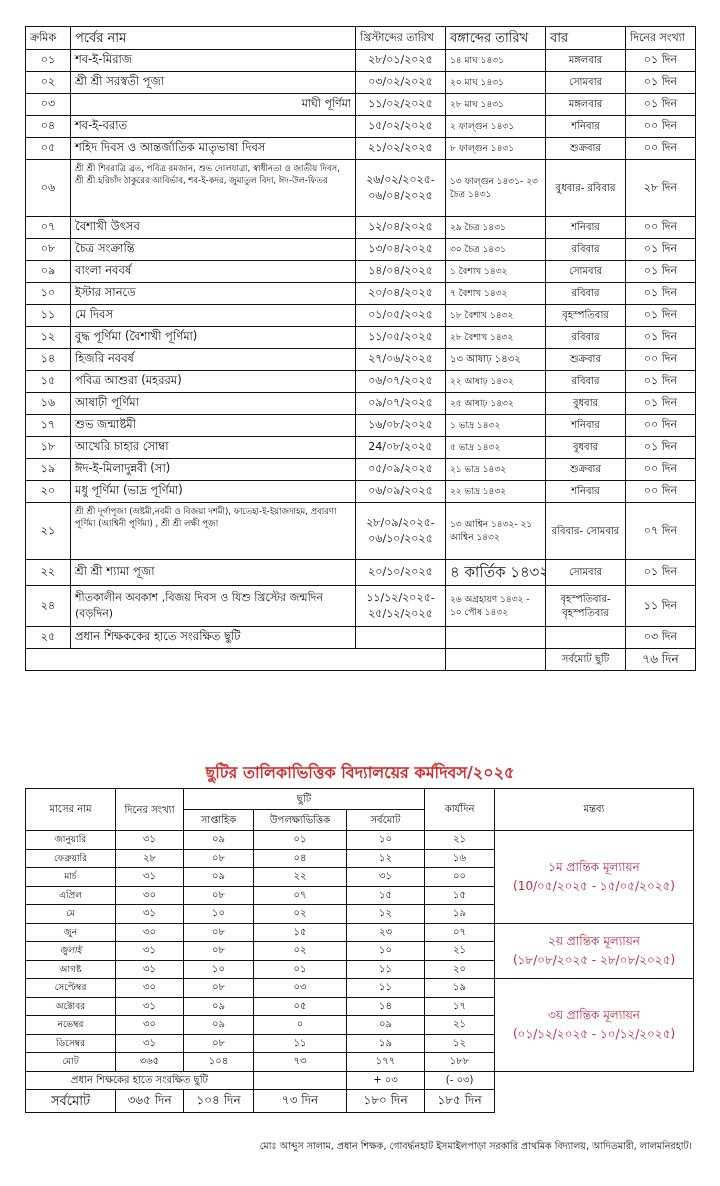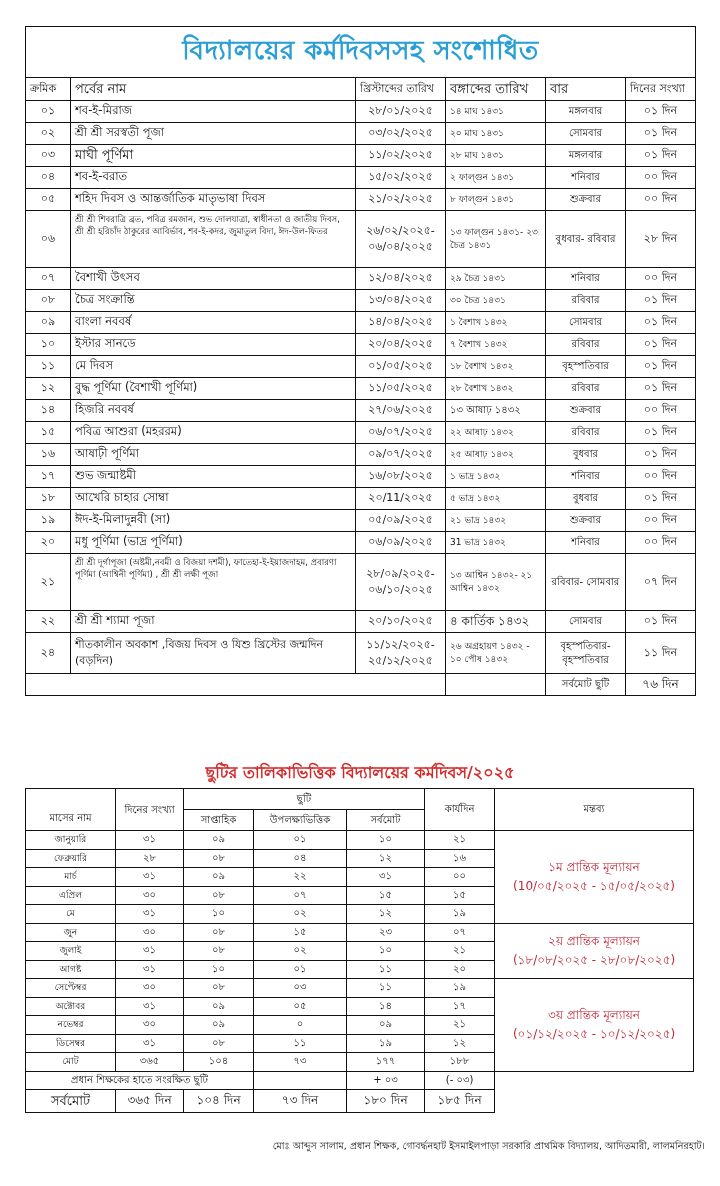--- a/index.html
+++ b/index.html
@@ -33,40 +33,35 @@
 
   
   #bottom { position:absolute; left:25px; top:788px; width:668px; }
   #bottom th { font-weight:normal; font-size:10px; text-align:center; height:20px; }
   #bottom td { font-size:10px; text-align:center; height:17.5px; }
   #bottom td.remark { color:#c0283a; font-size:12px; white-space:normal; line-height:1.6; vertical-align:middle; }
   #bottom tr.sum td { font-size:12px; height:22px; }
   #bottom tr.sum td.label { font-size:13px; }
 
   #footer { position:absolute; left:0; width:720px; top:1139px; text-align:right;
-            font-size:9.5px; padding-right:15px; box-sizing:border-box; }
+            font-size:9.5px; padding-right:28px; box-sizing:border-box; }
 </style>
 </head>
 <body>
 
 <table id="top">
   <colgroup>
     <col style="width:45px">
       <col style="width:285px">
       <col style="width:90px">
     <col style="width:100px">
       <col style="width:80px">
       <col style="width:70px">
   </colgroup>
   <tbody>
-      <tr>
-    <td colspan="6" class="title-cell">
-      <span class="main-title">বিদ্যালয়ের কর্মদিবসসহ সংশোধিত</span>
-    </td>
-  </tr>
   <tr>
     <th>ক্রমিক</th>
     <th class="big">পর্বের নাম</th>
     <th>খ্রিস্টাব্দের তারিখ</th>
     <th class="big">বঙ্গাব্দের তারিখ</th>
     <th class="big">বার</th>
     <th>দিনের সংখ্যা</th>
   </tr>
   </tbody>
     <tbody id="hol-body">
@@ -81,21 +76,21 @@
       <tr>
         <td class="serial">০২</td>
         <td class="name">শ্রী শ্রী সরস্বতী পূজা</td>
         <td class="c">০৩/০২/২০২৫</td>
         <td class="small" style="font-size: 9px;">২০ মাঘ ১৪৩১</td>
         <td class="c" style="font-size: 10px;">সোমবার</td>
         <td class="c">০১ দিন</td>
       </tr>
       <tr>
         <td class="serial">০৩</td>
-        <td class="name" style="font-size: 13px;">মাঘী পূর্ণিমা</td>
+        <td class="name" style="font-size: 11px; text-align: right;">মাঘী পূর্ণিমা</td>
         <td class="c">১১/০২/২০২৫</td>
         <td class="small" style="font-size: 9px;">২৮ মাঘ ১৪৩১</td>
         <td class="c" style="font-size: 10px;">মঙ্গলবার</td>
         <td class="c">০১ দিন</td>
       </tr>
       <tr>
         <td class="serial">০৪</td>
         <td class="name">শব-ই-বরাত</td>
         <td class="c">১৫/০২/২০২৫</td>
         <td class="small" style="font-size: 9px;">২ ফাল্গুন ১৪৩১</td>
@@ -194,64 +189,72 @@
         <td class="serial">১৭</td>
         <td class="name">শুভ জন্মাষ্টমী</td>
         <td class="c">১৬/০৮/২০২৫</td>
         <td class="small" style="font-size: 9px;">১ ভাদ্র ১৪৩২</td>
         <td class="c" style="font-size: 10px;">শনিবার</td>
         <td class="c">০০ দিন</td>
       </tr>
       <tr>
         <td class="serial">১৮</td>
         <td class="name">আখেরি চাহার সোম্বা</td>
-        <td class="c">২০/11/২০২৫</td>
+        <td class="c">24/০৮/২০২৫</td>
         <td class="small" style="font-size: 9px;">৫ ভাদ্র ১৪৩২</td>
         <td class="c" style="font-size: 10px;">বুধবার</td>
         <td class="c">০১ দিন</td>
       </tr>
       <tr>
         <td class="serial">১৯</td>
         <td class="name">ঈদ-ই-মিলাদুন্নবী (সা)</td>
         <td class="c">০৫/০৯/২০২৫</td>
         <td class="small" style="font-size: 9px;">২১ ভাদ্র ১৪৩২</td>
         <td class="c" style="font-size: 10px;">শুক্রবার</td>
         <td class="c">০০ দিন</td>
       </tr>
       <tr>
         <td class="serial">২০</td>
         <td class="name">মধু পূর্ণিমা (ভাদ্র পূর্ণিমা)</td>
         <td class="c">০৬/০৯/২০২৫</td>
-        <td class="small" style="font-size: 9px;">31 ভাদ্র ১৪৩২</td>
+        <td class="small" style="font-size: 9px;">২২ ভাদ্র ১৪৩২</td>
         <td class="c" style="font-size: 10px;">শনিবার</td>
         <td class="c">০০ দিন</td>
       </tr>
       <tr class="tall">
         <td class="serial">২১</td>
         <td class="wrap">শ্রী শ্রী দূর্গাপূজা (অষ্টমী,নবমী ও বিজয়া দশমী), ফাতেহা-ই-ইয়াজদাহম, প্রবারণা পূর্ণিমা (আশ্বিনী পূর্ণিমা) , শ্রী শ্রী লক্ষী পূজা</td>
         <td class="c wrap2">২৮/০৯/২০২৫- ০৬/১০/২০২৫</td>
         <td class="wrap3">১৩ আশ্বিন ১৪৩২- ২১ আশ্বিন ১৪৩২</td>
         <td class="c wrap3" style="font-size: 10px;">রবিবার- সোমবার</td>
         <td class="c">০৭ দিন</td>
       </tr>
       <tr>
         <td class="serial">২২</td>
         <td class="name">শ্রী শ্রী শ্যামা পূজা</td>
         <td class="c">২০/১০/২০২৫</td>
-        <td class="small" style="font-size: 12px;">৪ কার্তিক ১৪৩২</td>
+        <td class="small" style="font-size: 15px;">৪ কার্তিক ১৪৩২</td>
         <td class="c" style="font-size: 10px;">সোমবার</td>
         <td class="c">০১ দিন</td>
       </tr>
       <tr class="mid">
         <td class="serial">২৪</td>
         <td class="wrap2 name">শীতকালীন অবকাশ ,বিজয় দিবস ও যিশু খ্রিস্টের জন্মদিন (বড়দিন)</td>
         <td class="c wrap2">১১/১২/২০২৫- ২৫/১২/২০২৫</td>
         <td class="wrap3">২৬ অগ্রহায়ণ ১৪৩২ - ১০ পৌষ ১৪৩২</td>
         <td class="c wrap3" style="font-size: 10px;">বৃহস্পতিবার- বৃহস্পতিবার</td>
         <td class="c">১১ দিন</td>
+      </tr>
+      <tr>
+        <td class="serial">২৫</td>
+        <td class="name">প্রধান শিক্ষককের হাতে সংরক্ষিত ছুটি</td>
+        <td class="c"></td>
+        <td class="small" style="font-size: 9px;"></td>
+        <td class="c" style="font-size: 10px;"></td>
+        <td class="c">০৩ দিন</td>
       </tr>
     </tbody>
   <tbody>
       <tr>
     <td colspan="3"></td>
     <td></td>
     <td class="c" style="font-size:10px">সর্বমোট ছুটি</td>
     <td class="c" style="font-size:12px">৭৬ দিন</td>
   </tr>
 </tbody>
@@ -264,21 +267,21 @@
     <col style="width:90px">
       <col style="width:68px">
       <col style="width:70px">
     <col style="width:93px">
       <col style="width:78px">
       <col style="width:70px">
       <col style="width:199px">
   </colgroup>
   <tbody>
       <tr>
-    <th rowspan="2" style="vertical-align:top;padding-top:21px">মাসের নাম</th>
+    <th rowspan="2" style="vertical-align:top;padding-top:12px">মাসের নাম</th>
     <th rowspan="2" style="white-space:normal;line-height:1.6">দিনের সংখ্যা</th>
     <th colspan="3">ছুটি</th>
     <th rowspan="2">কার্যদিন</th>
     <th rowspan="2">মন্তব্য</th>
   </tr>
   <tr>
     <th>সাপ্তাহিক</th>
     <th>উপলক্ষ্যভিত্তিক</th>
     <th>সর্বমোট</th>
   </tr>
@@ -334,21 +337,21 @@
         <td>০৮</td>
         <td>১৫</td>
         <td>২৩</td>
         <td>০৭</td>
         <td rowspan="3" class="remark">
           <div>২য় প্রান্তিক মূল্যায়ন</div>
           <div>(১৮/০৮/২০২৫ - ২৮/০৮/২০২৫)</div>
         </td>
       </tr>
       <tr>
-        <td style="font-size: 9px;">জুলাই</td>
+        <td style="font-size: 9px; font-style: italic;">জুলাই</td>
         <td>৩১</td>
         <td>০৮</td>
         <td>০২</td>
         <td>১০</td>
         <td>২১</td>
       </tr>
       <tr>
         <td style="font-size: 9px;">আগষ্ট</td>
         <td>৩১</td>
         <td>১০</td>

